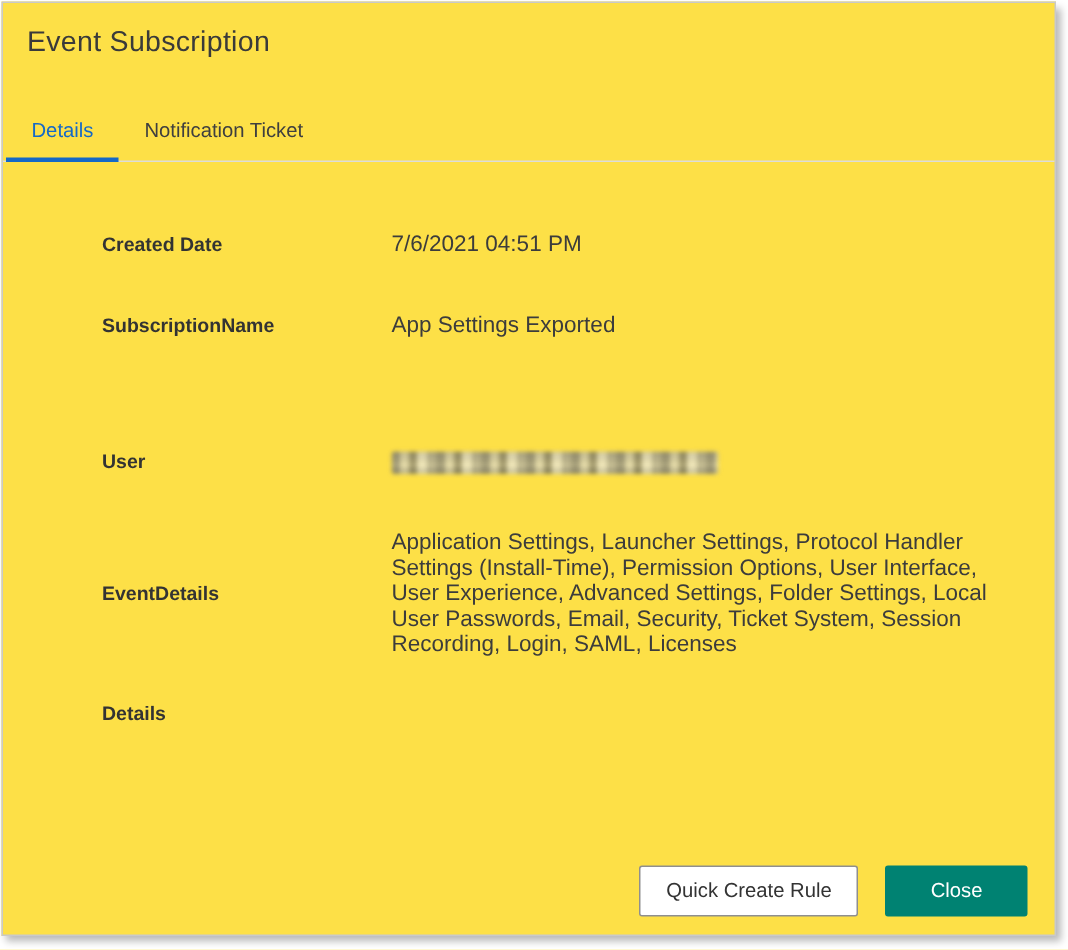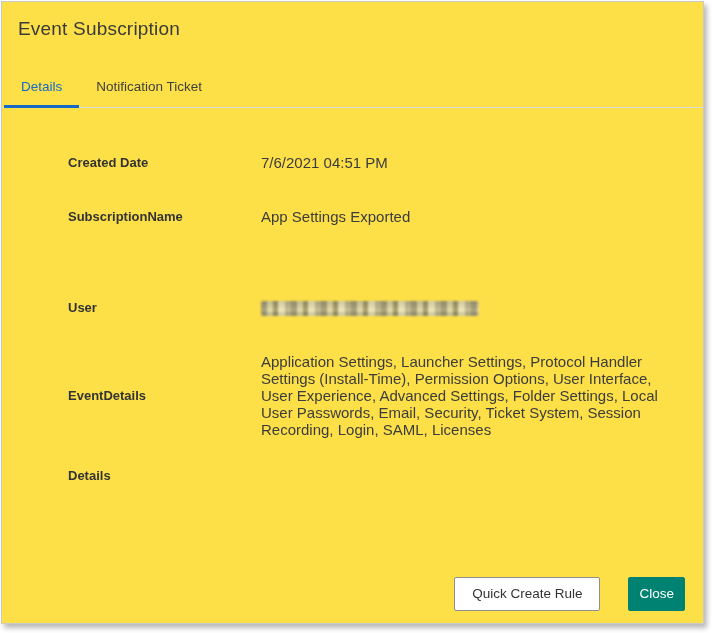--- a/index.html
+++ b/index.html
@@ -106,21 +106,21 @@
         rgba(225,225,225,0.45) 4px 8px,
         rgba(170,170,170,0.5) 8px 12px);
     filter: blur(1.3px);
   }
 
   .footer {
     position: absolute;
     right: 18px;
     bottom: 12px;
     display: flex;
-    gap: 28px;
+    gap: 18px;
     align-items: center;
   }
 
   .btn {
     font-family: "Liberation Sans", sans-serif;
     font-size: 13.5px;
     height: 34px;
     padding: 0 17px;
     border-radius: 2px;
     cursor: pointer;
@@ -130,21 +130,21 @@
   .btn-secondary {
     background: #ffffff;
     color: #333333;
     border: 1px solid #8f8f8f;
   }
 
   .btn-primary {
     background: var(--button-teal, #008272);
     color: #ffffff;
     border: 1px solid var(--button-teal, #008272);
-    padding: 0 10px;
+    padding: 0 29px;
   }
 </style>
 </head>
 <body>
 
 <div class="dialog">
 
   <div class="dialog-header">
     <h1 class="dialog-title">Event Subscription</h1>
   </div>

